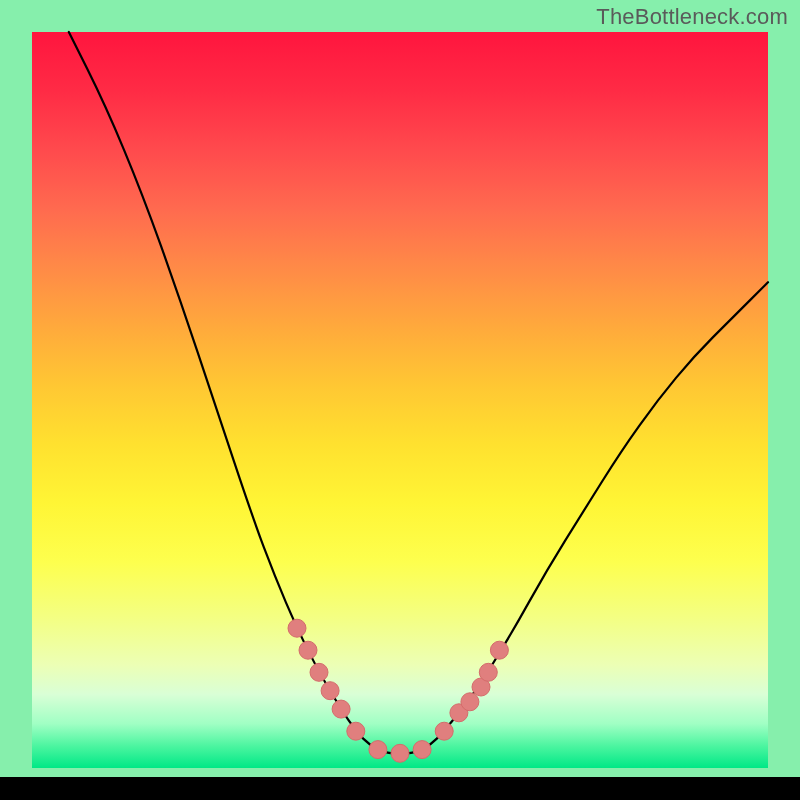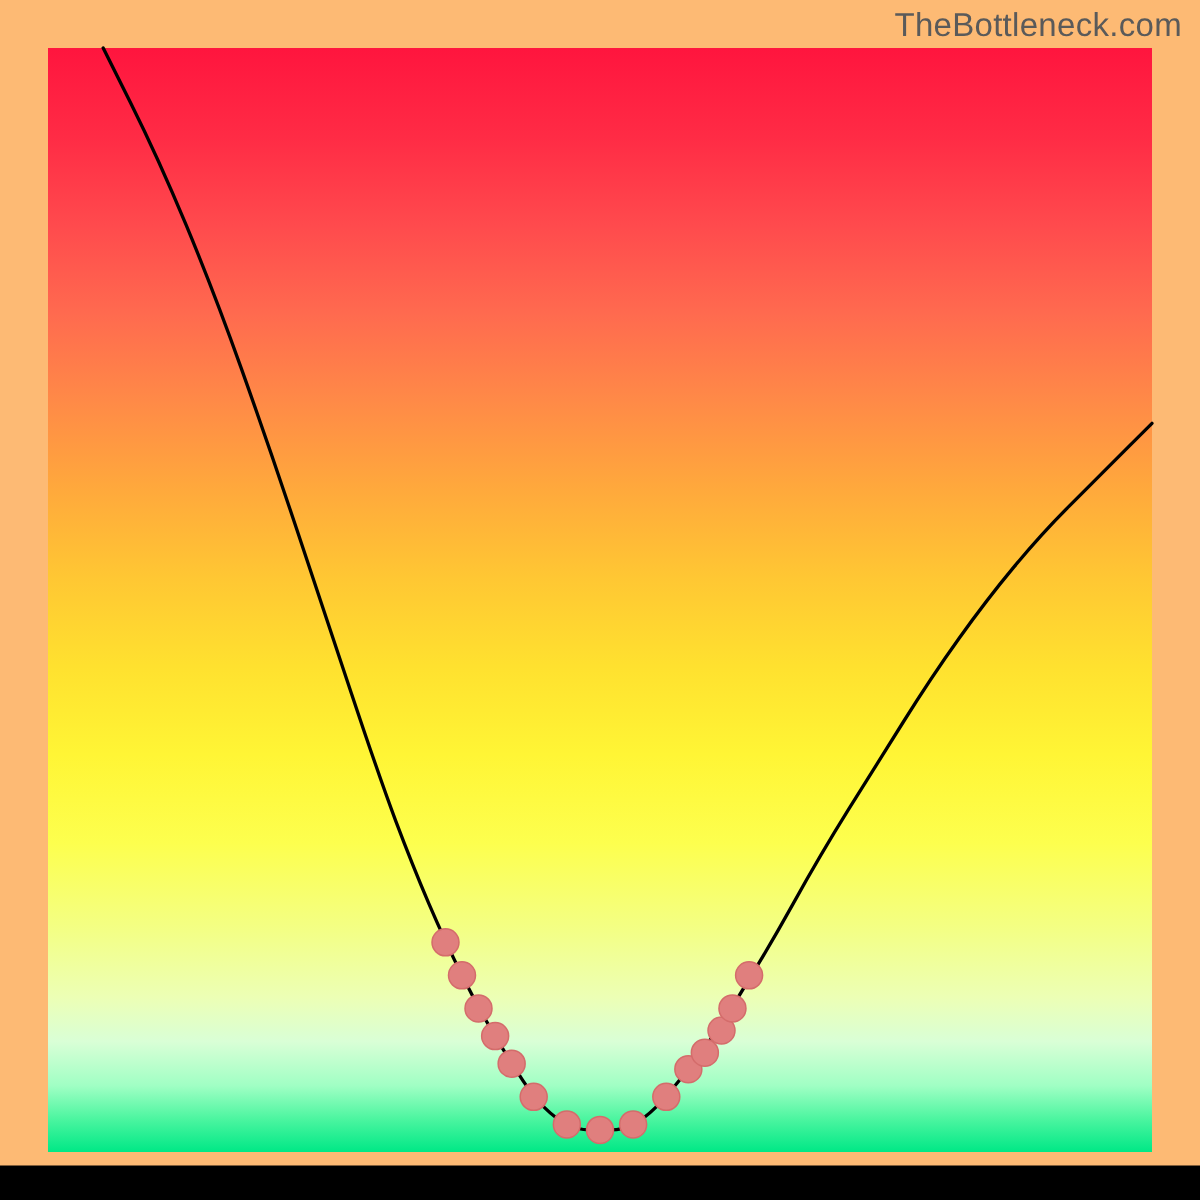--- a/index.html
+++ b/index.html
@@ -8,21 +8,21 @@
     width: 800px;
     height: 800px;
     overflow: hidden;
     background: #000;
     font-family: Arial, Helvetica, sans-serif;
   }
   .frame {
     position: relative;
     width: 800px;
     height: 777px;
-    background: #fdba74;
+    background: #86efac;
   }
   .watermark {
     position: absolute;
     top: 4px;
     right: 12px;
     color: #5a5a5a;
     font-size: 22px;
     font-weight: 500;
     letter-spacing: 0.2px;
     z-index: 10;

